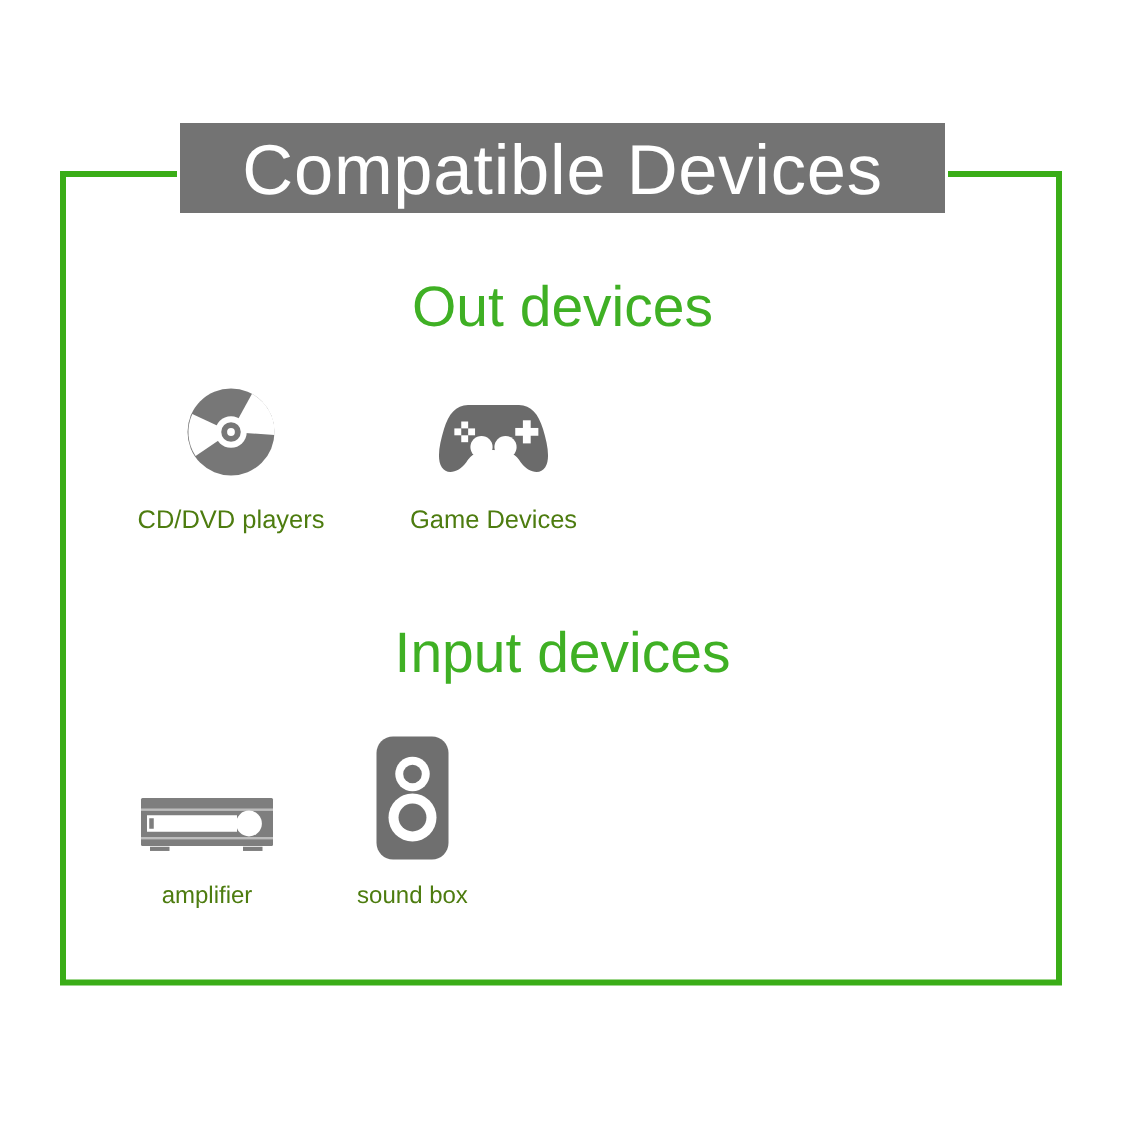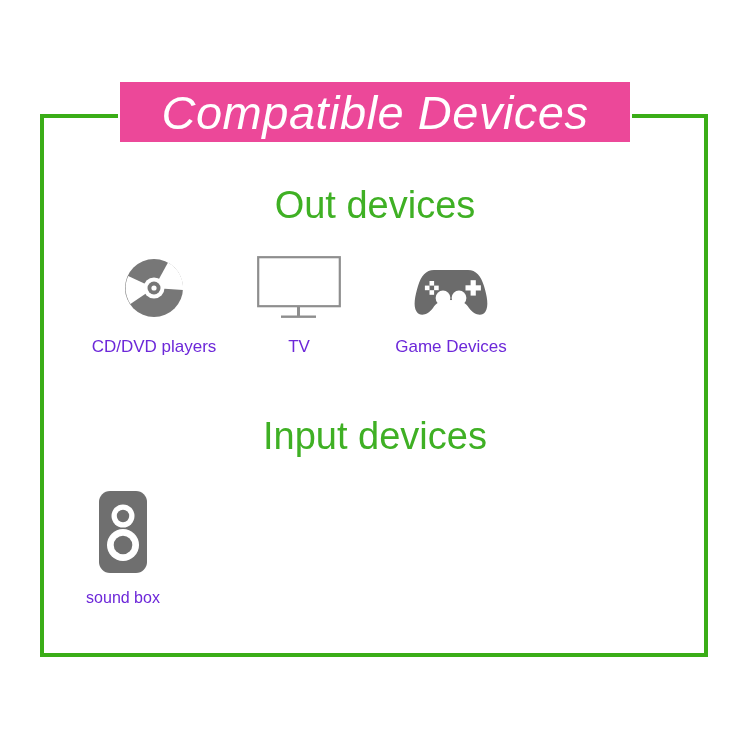--- a/index.html
+++ b/index.html
@@ -39,25 +39,24 @@
     background: #ffffff;
   }
 
   
   #title-banner {
     position: absolute;
     left: 120px;
     top: 82px;
     width: 510px;
     height: 60px;
-    background: #ec4899;
+    background: #737373;
     display: flex;
     align-items: center;
     justify-content: center;
-    font-style: italic;
   }
   #title-banner .title-text {
     color: #ffffff;
     font-size: 47px;
     line-height: 1;
     letter-spacing: 0.5px;
     white-space: nowrap;
     font-weight: 400;
   }
 
@@ -96,21 +95,21 @@
     flex-direction: column;
     align-items: center;
     justify-content: flex-end;
   }
   .icon-wrap {
     display: flex;
     align-items: flex-end;
     justify-content: center;
   }
   .device-label {
-    color: #6d28d9;
+    color: #4d7c0f;
     font-size: 17px;
     line-height: 1;
     white-space: nowrap;
     font-weight: 400;
   }
   #row-out .icon-wrap   { height: 72px; }
   #row-out .device-label{ margin-top: 18px; }
   #row-input .icon-wrap { height: 86px; }
   #row-input .device-label { margin-top: 16px; font-size: 16px; }
 
@@ -154,30 +153,20 @@
             <circle cx="32" cy="32" r="10.5" fill="#ffffff"></circle>
             <circle cx="32" cy="32" r="6.5" fill="#777777"></circle>
             <circle cx="32" cy="32" r="2.6" fill="#ffffff"></circle>
           </g>
         </svg>
       </div>
       <div class="device-label">CD/DVD players</div>
     </div>
 
 
-    <div class="device-cell c2">
-      <div class="icon-wrap">
-        <svg width="84" height="64" viewBox="0 0 84 64" aria-hidden="true">
-          <rect x="1.2" y="1.2" width="81.6" height="49" fill="#ffffff" stroke="#8e8e8e" stroke-width="2.2"></rect>
-          <rect x="40" y="50" width="3" height="10" fill="#8e8e8e"></rect>
-          <rect x="24" y="59.5" width="35" height="2.4" fill="#8e8e8e"></rect>
-        </svg>
-      </div>
-      <div class="device-label">TV</div>
-    </div>
 
     <div class="device-cell c3">
       <div class="icon-wrap">
         <svg width="86" height="56" viewBox="0 0 86 56" aria-hidden="true">
           <path d="M26 6
                    C18 6 13 12 10 22
                    C7 32 5 42 8.5 47.5
                    C12 53 20 51 25 44
                    C28 39.5 31.5 36 43 36
                    C54.5 36 58 39.5 61 44
@@ -201,20 +190,35 @@
       <div class="device-label">Game Devices</div>
     </div>
 
   </div>
 
   <div class="section-heading" id="heading-input">Input devices</div>
 
   <div class="device-row" id="row-input">
 
 
+    <div class="device-cell c1">
+      <div class="icon-wrap">
+        <svg width="92" height="46" viewBox="0 0 92 46" aria-hidden="true">
+          <rect x="2" y="4" width="88" height="32" rx="1" fill="#7e7e7e"></rect>
+          <rect x="2" y="11" width="88" height="1.6" fill="#bdbdbd"></rect>
+          <rect x="6" y="15.5" width="60" height="11" fill="#ffffff"></rect>
+          <rect x="7.5" y="17.5" width="3" height="7" fill="#7e7e7e"></rect>
+          <rect x="2" y="30" width="88" height="1.6" fill="#bdbdbd"></rect>
+          <circle cx="74" cy="21" r="8.6" fill="#ffffff"></circle>
+          <rect x="8" y="36.5" width="13" height="2.8" fill="#7e7e7e"></rect>
+          <rect x="70" y="36.5" width="13" height="2.8" fill="#7e7e7e"></rect>
+        </svg>
+      </div>
+      <div class="device-label">amplifier</div>
+    </div>
 
     <div class="device-cell c2">
       <div class="icon-wrap">
         <svg width="56" height="84" viewBox="0 0 56 84" aria-hidden="true">
           <rect x="4" y="1" width="48" height="82" rx="11" fill="#6f6f6f"></rect>
           <circle cx="28" cy="26" r="11.5" fill="#ffffff"></circle>
           <circle cx="28" cy="26" r="6.2" fill="#6f6f6f"></circle>
           <circle cx="28" cy="55" r="16" fill="#ffffff"></circle>
           <circle cx="28" cy="55" r="9.3" fill="#6f6f6f"></circle>
         </svg>

